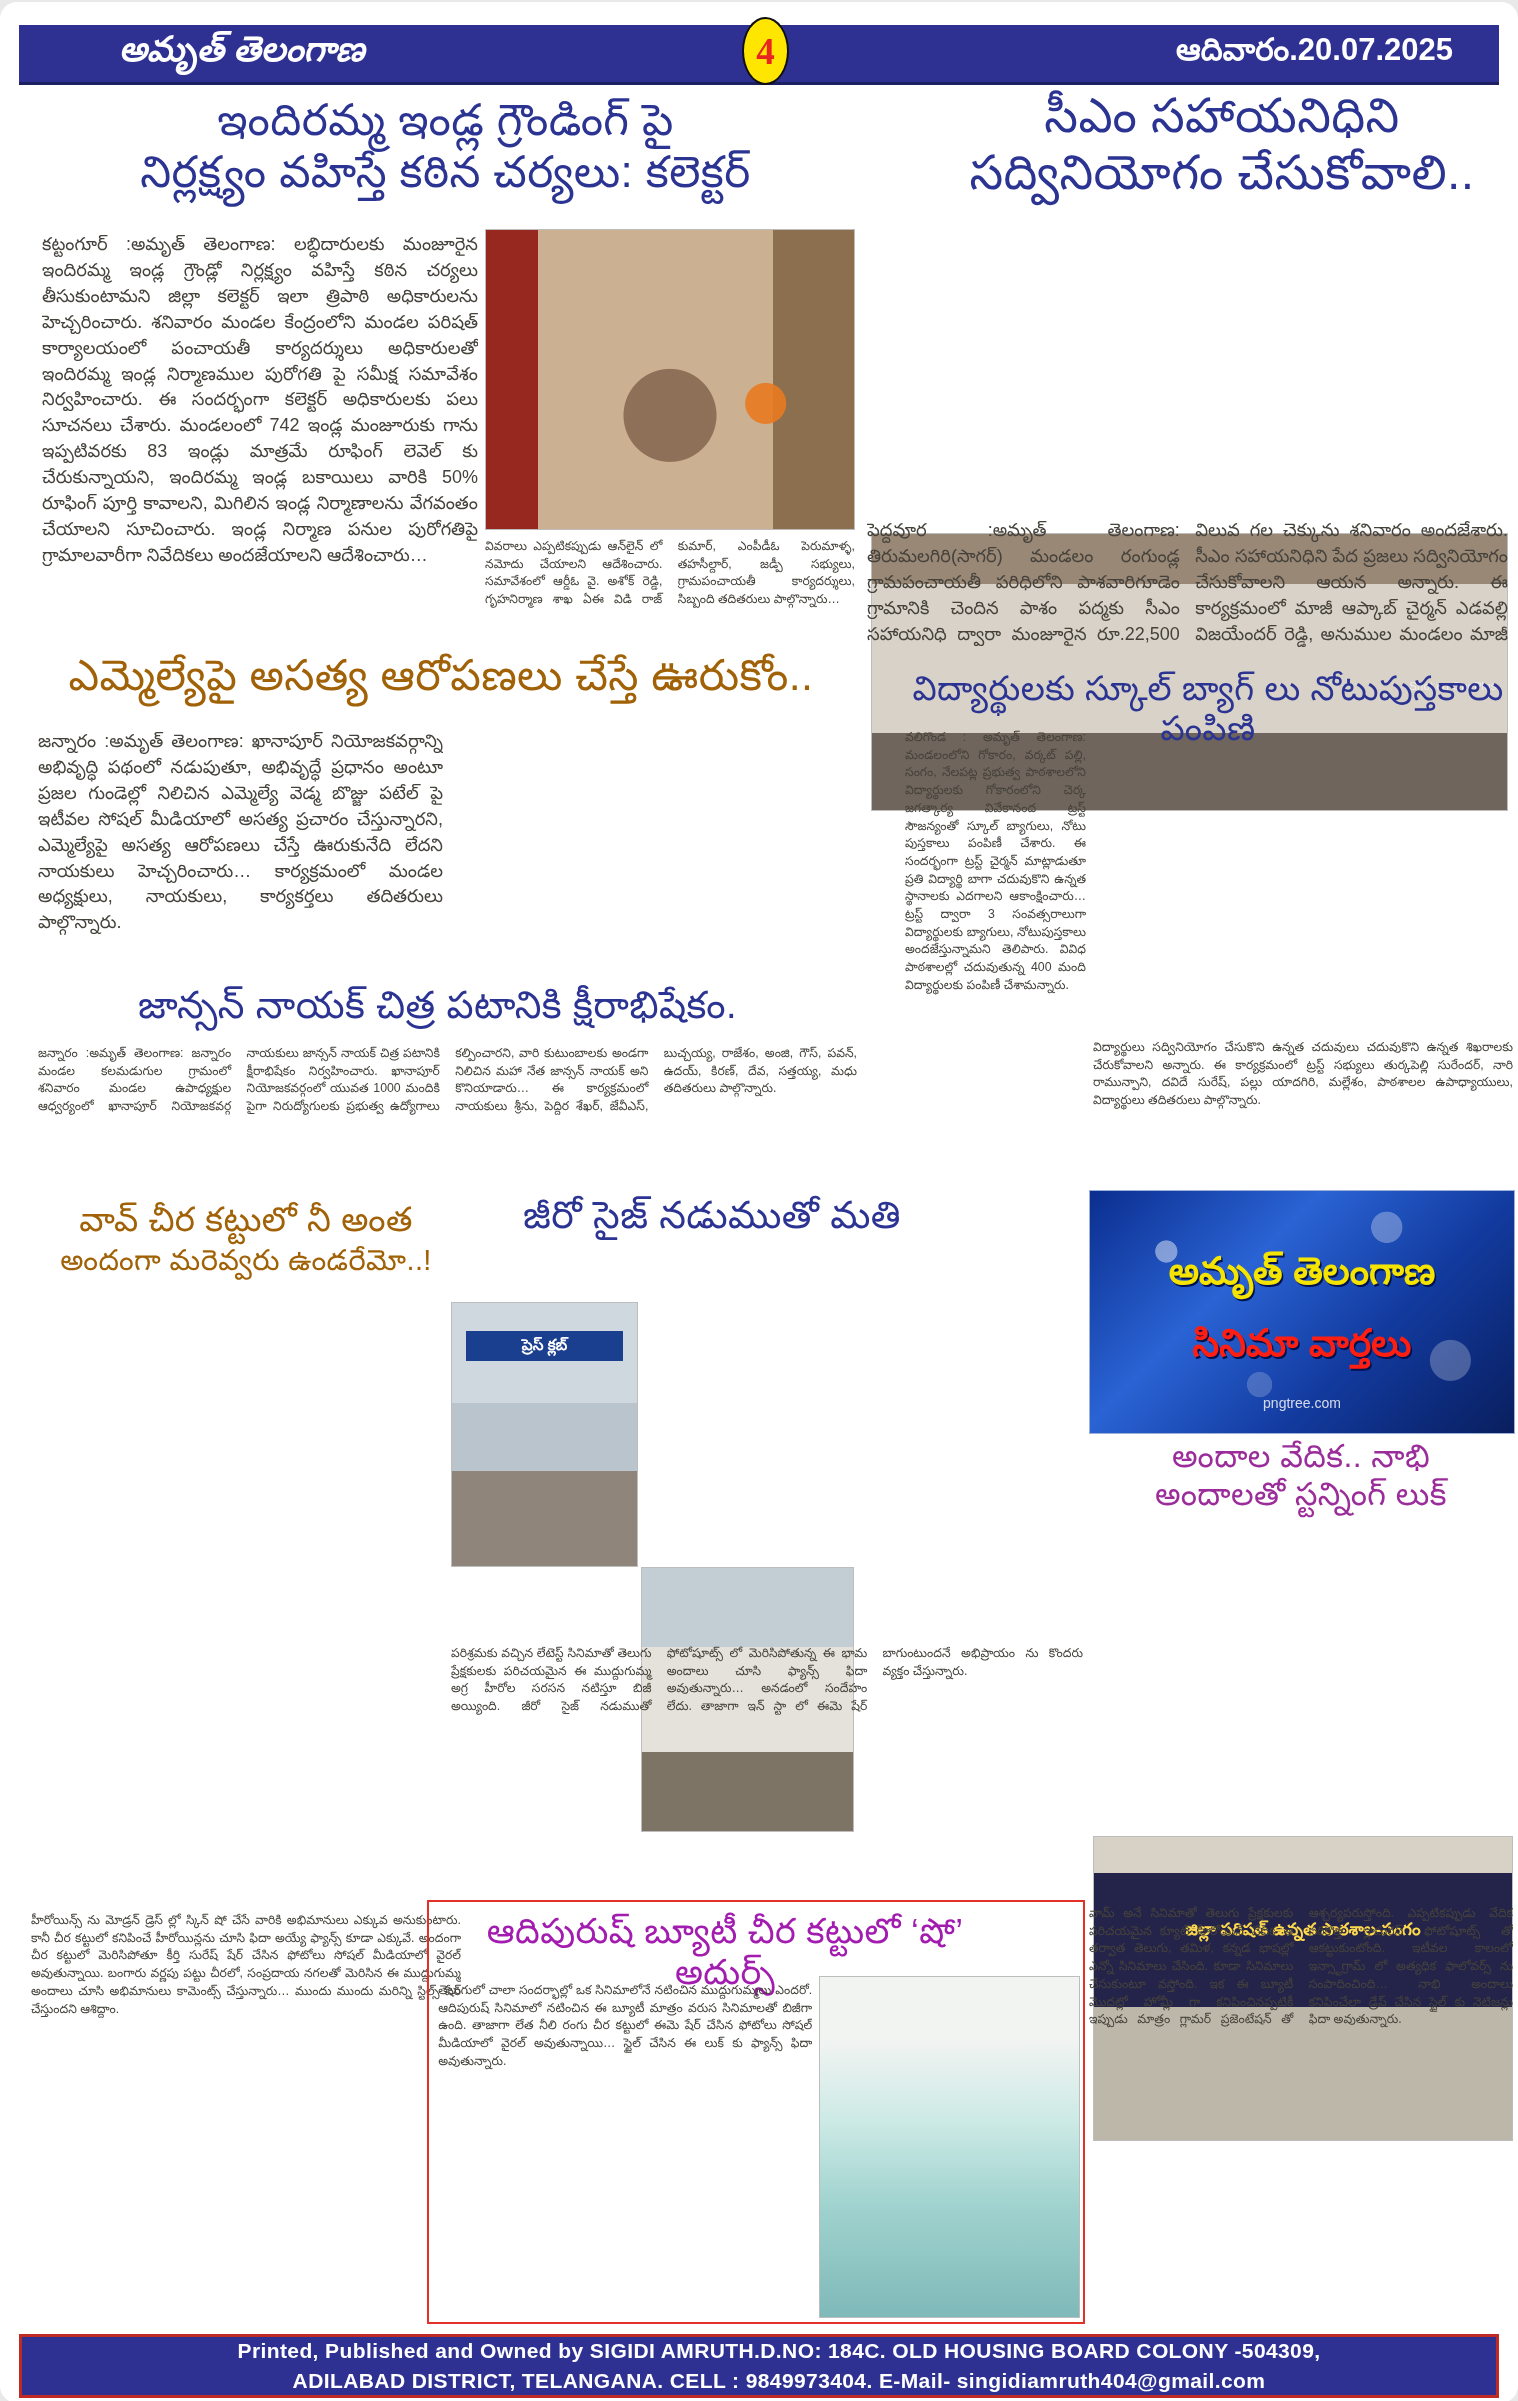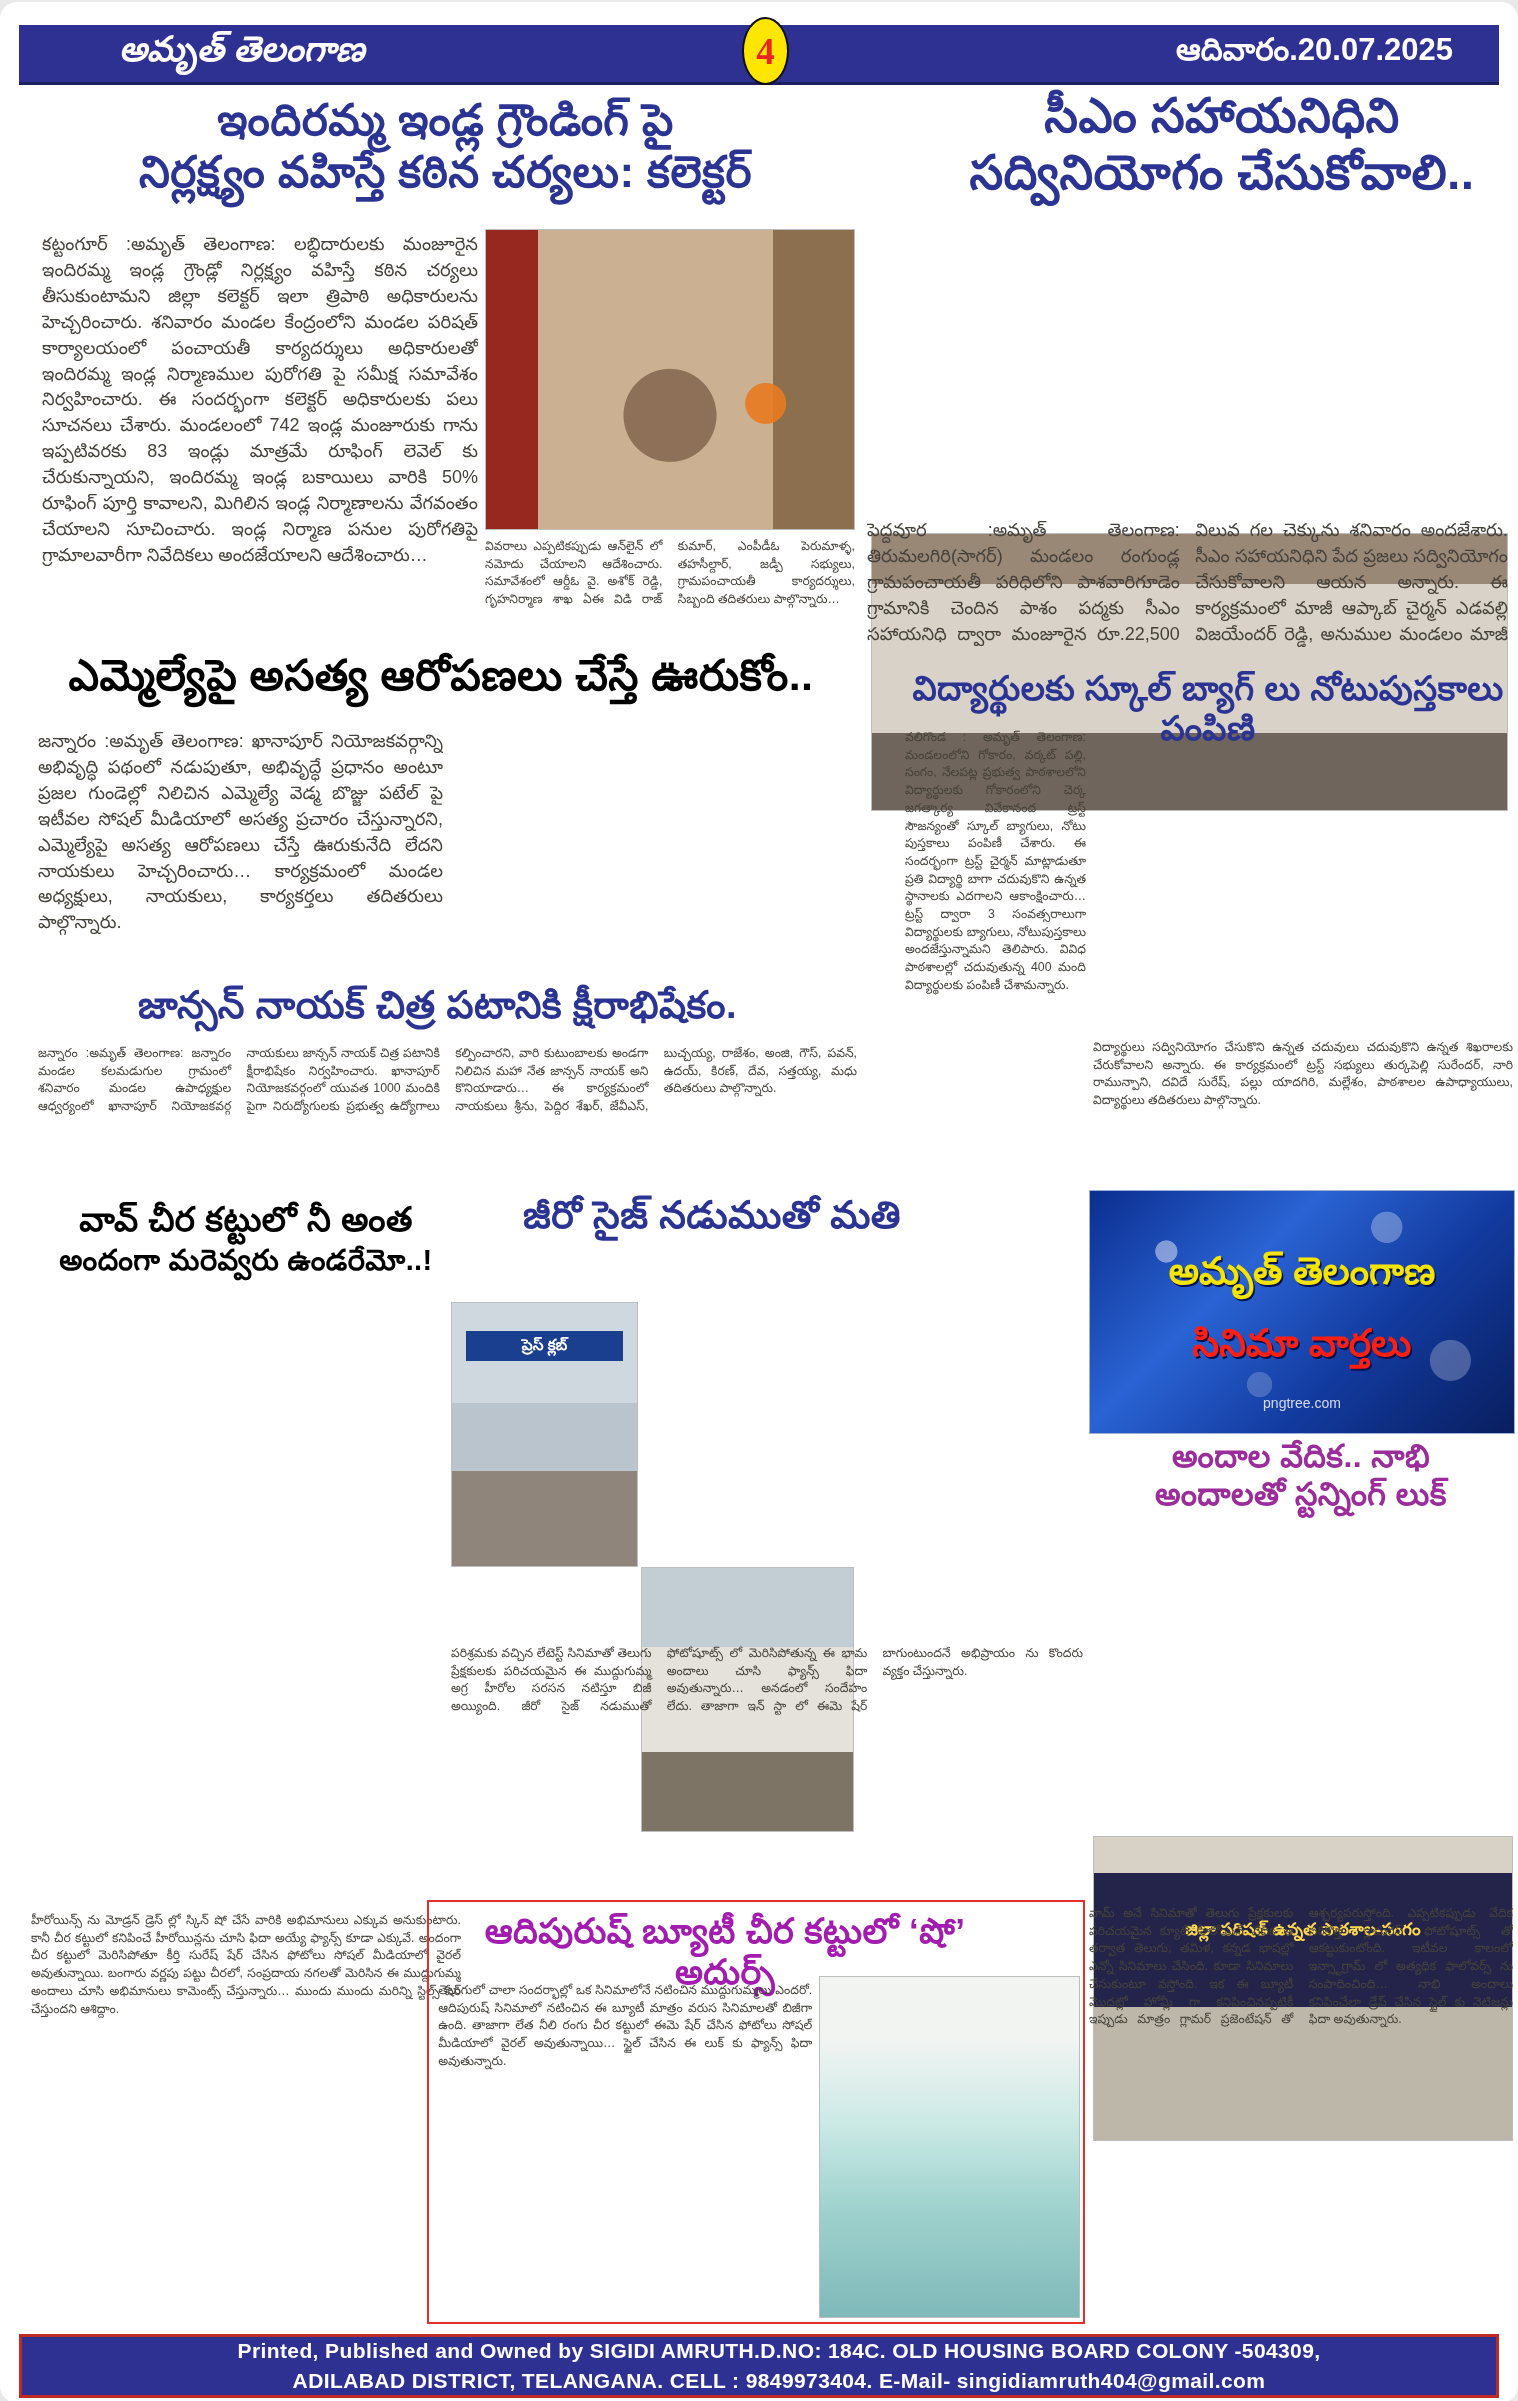--- a/index.html
+++ b/index.html
@@ -1,21 +1,21 @@
 <!DOCTYPE html>
 <html style="font-size:12.3px"><head>
 <meta charset="utf-8">
 <style>
   html,body{margin:0;padding:0;background:#e9e9e9;}
   .page{position:relative;width:1518px;height:2401px;background:#ffffff;margin:2px auto;
         font-family:"Liberation Sans","DejaVu Sans",sans-serif;overflow:hidden;border-radius:17px;}
   .abs{position:absolute;}
-  .hl{font-weight:700;text-align:center;line-height:1.18;letter-spacing:0.4px;}
+  .hl{font-weight:400;text-align:center;line-height:1.18;letter-spacing:0.4px;}
   .hl-blue{color:#2b3492;}
-  .hl-red{color:#000000;}
+  .hl-red{color:#a16207;}
   .hl-green{color:#a21caf;}
   .hl-purple{color:#9b2d9b;}
   .bodytext{font-size:18px;line-height:1.44;color:#45423b;text-align:justify;}
   .small{font-size:12.3px;}
   .cols2{column-count:2;column-gap:15.3px;}
   .cols3{column-count:3;column-gap:15.3px;}
   .cols4{column-count:4;column-gap:15.3px;}
   .photo{border:0.8px solid #bdbdbd;box-sizing:border-box;overflow:hidden;position:relative;}
   .watermark{position:absolute;color:#f5f5f5;font-size:11.5px;opacity:.85;}
   .masthead{background:#2e3192;display:flex;align-items:center;justify-content:space-between;

